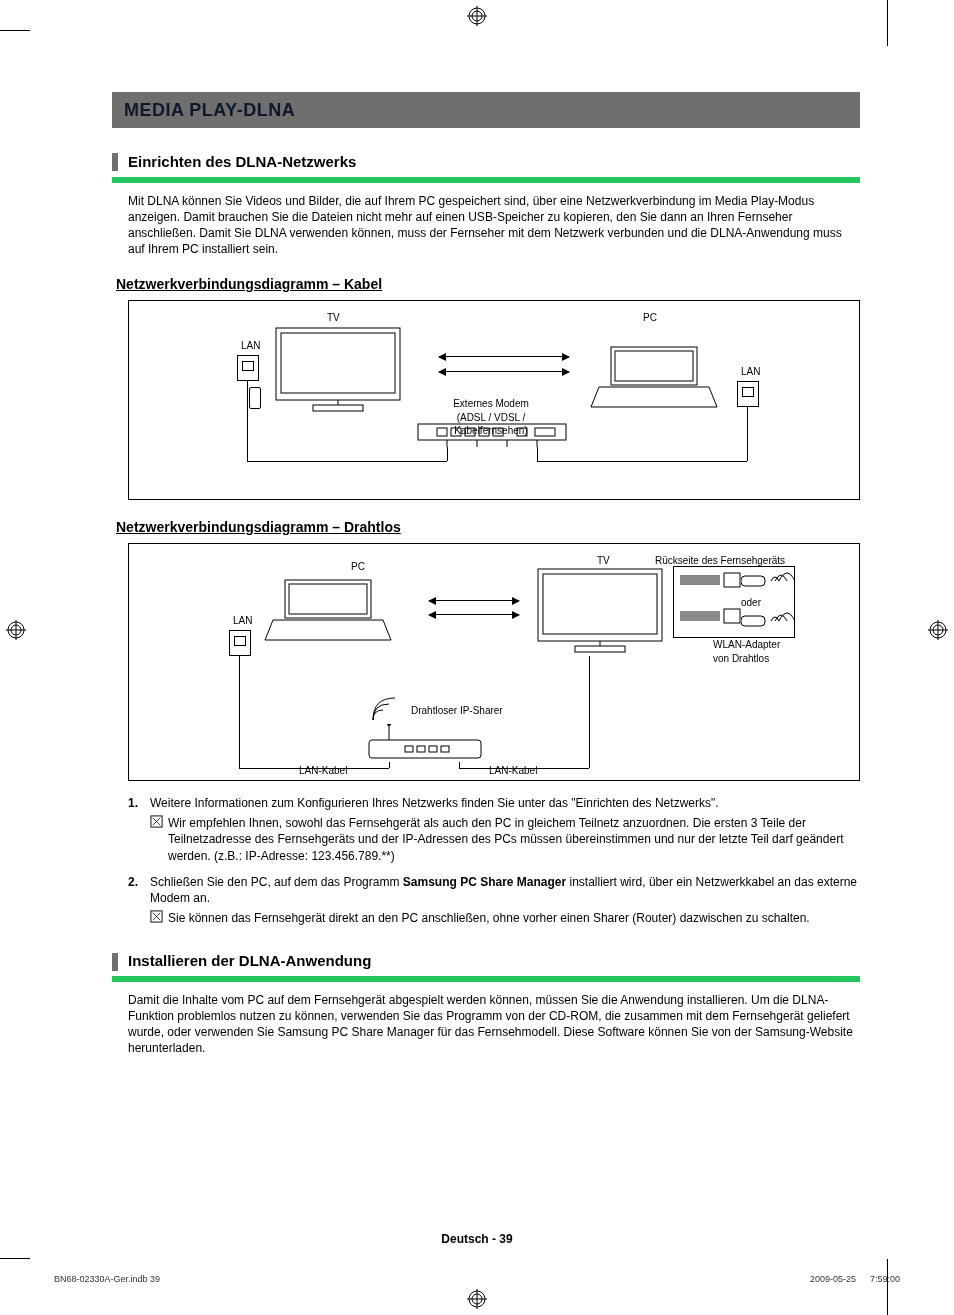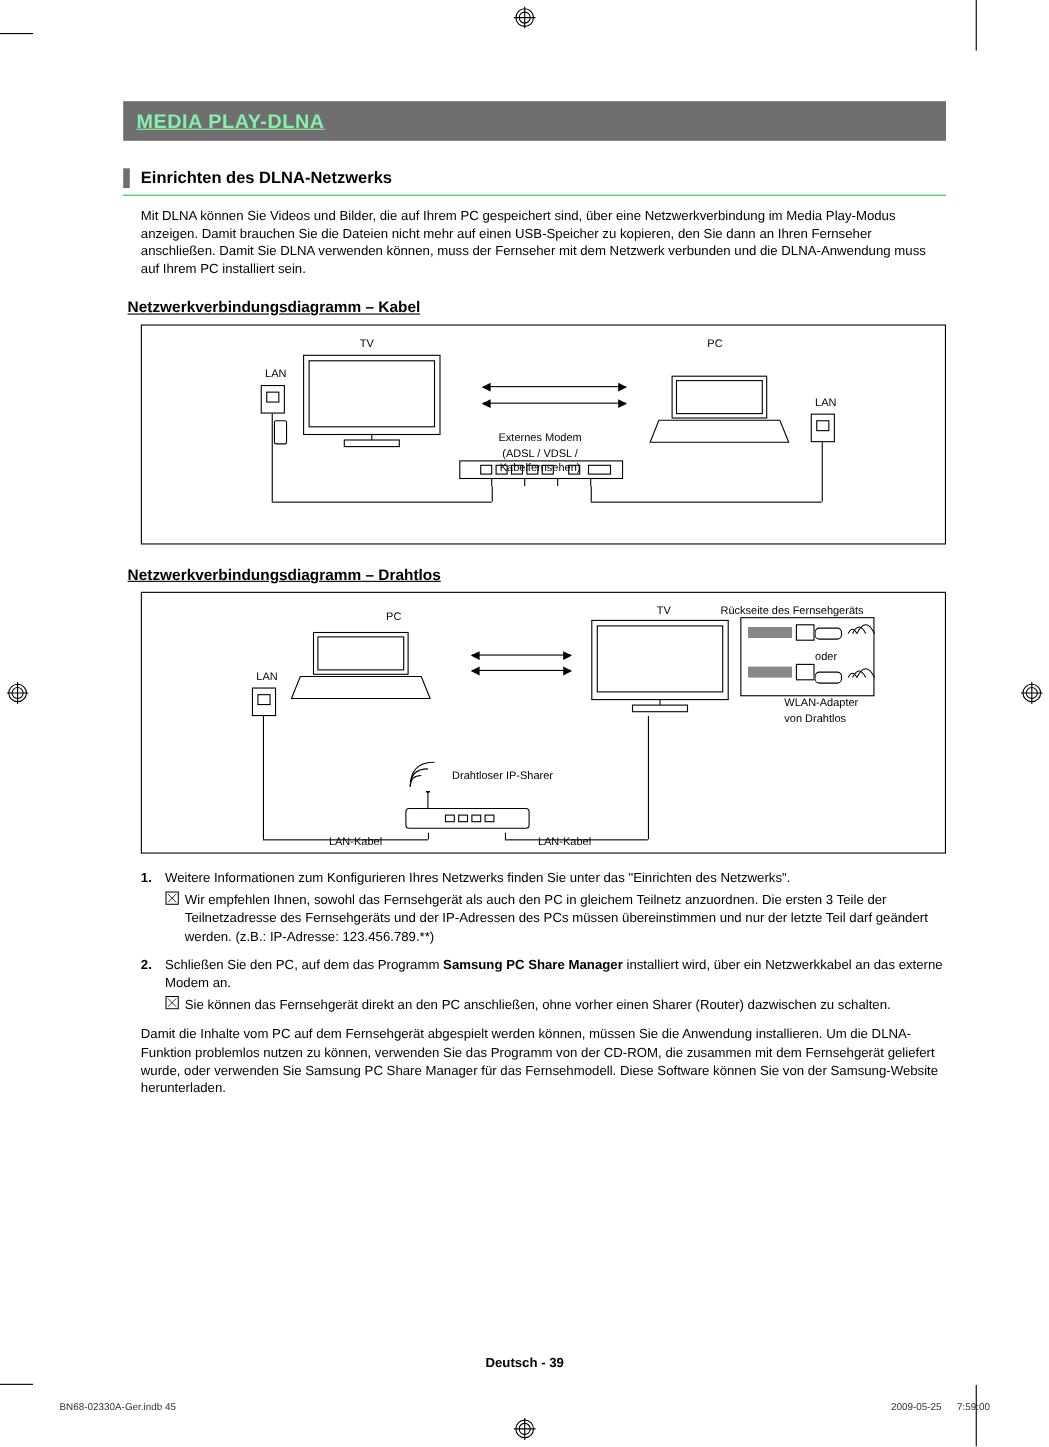--- a/index.html
+++ b/index.html
@@ -34,31 +34,30 @@
   .reg-bottom { bottom: 6px; left: 467px; }
 
   .page {
     position: absolute;
     top: 92px;
     left: 112px;
     width: 748px;
   }
   .banner {
     background: #6f6f6f;
-    color: #86efac;
+    color: #0f172a;
     font-weight: bold;
     font-size: 18px;
     padding: 6px 12px;
     letter-spacing: 0.5px;
-    text-decoration: underline;
   }
   .section-h {
     display: flex;
     align-items: center;
-    border-bottom: 1px solid #22c55e;
+    border-bottom: 6px solid #22c55e;
     margin-top: 24px;
     padding-bottom: 4px;
   }
   .section-h .bar {
     width: 6px;
     height: 18px;
     background: #6f6f6f;
     margin-right: 10px;
   }
   .section-h .txt {
@@ -410,22 +409,26 @@
                   <rect x="1" y="1" width="12" height="12" fill="none" stroke="#000"></rect>
                   <path d="M3 3 L11 11 M11 3 L3 11" stroke="#000" stroke-width="0.8"></path>
                 </svg>
             </div>
             <div class="ntext">Sie können das Fernsehgerät direkt an den PC anschließen, ohne vorher einen Sharer (Router) dazwischen zu schalten.</div>
           </div>
         </div>
       </div>
     </div>
 
+    <div class="section-h">
+      <div class="bar"></div>
+      <div class="txt">Installieren der DLNA-Anwendung</div>
+    </div>
 
     <div class="body-indent para">Damit die Inhalte vom PC auf dem Fernsehgerät abgespielt werden können, müssen Sie die Anwendung installieren. Um die DLNA-Funktion problemlos nutzen zu können, verwenden Sie das Programm von der CD-ROM, die zusammen mit dem Fernsehgerät geliefert wurde, oder verwenden Sie Samsung PC Share Manager für das Fernsehmodell. Diese Software können Sie von der Samsung-Website herunterladen.</div>
 
   </div>
 
   <div class="page-footer">Deutsch - 39</div>
-  <div class="print-foot-left">BN68-02330A-Ger.indb   45</div>
+  <div class="print-foot-left">BN68-02330A-Ger.indb   39</div>
   <div class="print-foot-right">2009-05-25      7:59:00</div>
 
 </div>
 
 </body></html>

